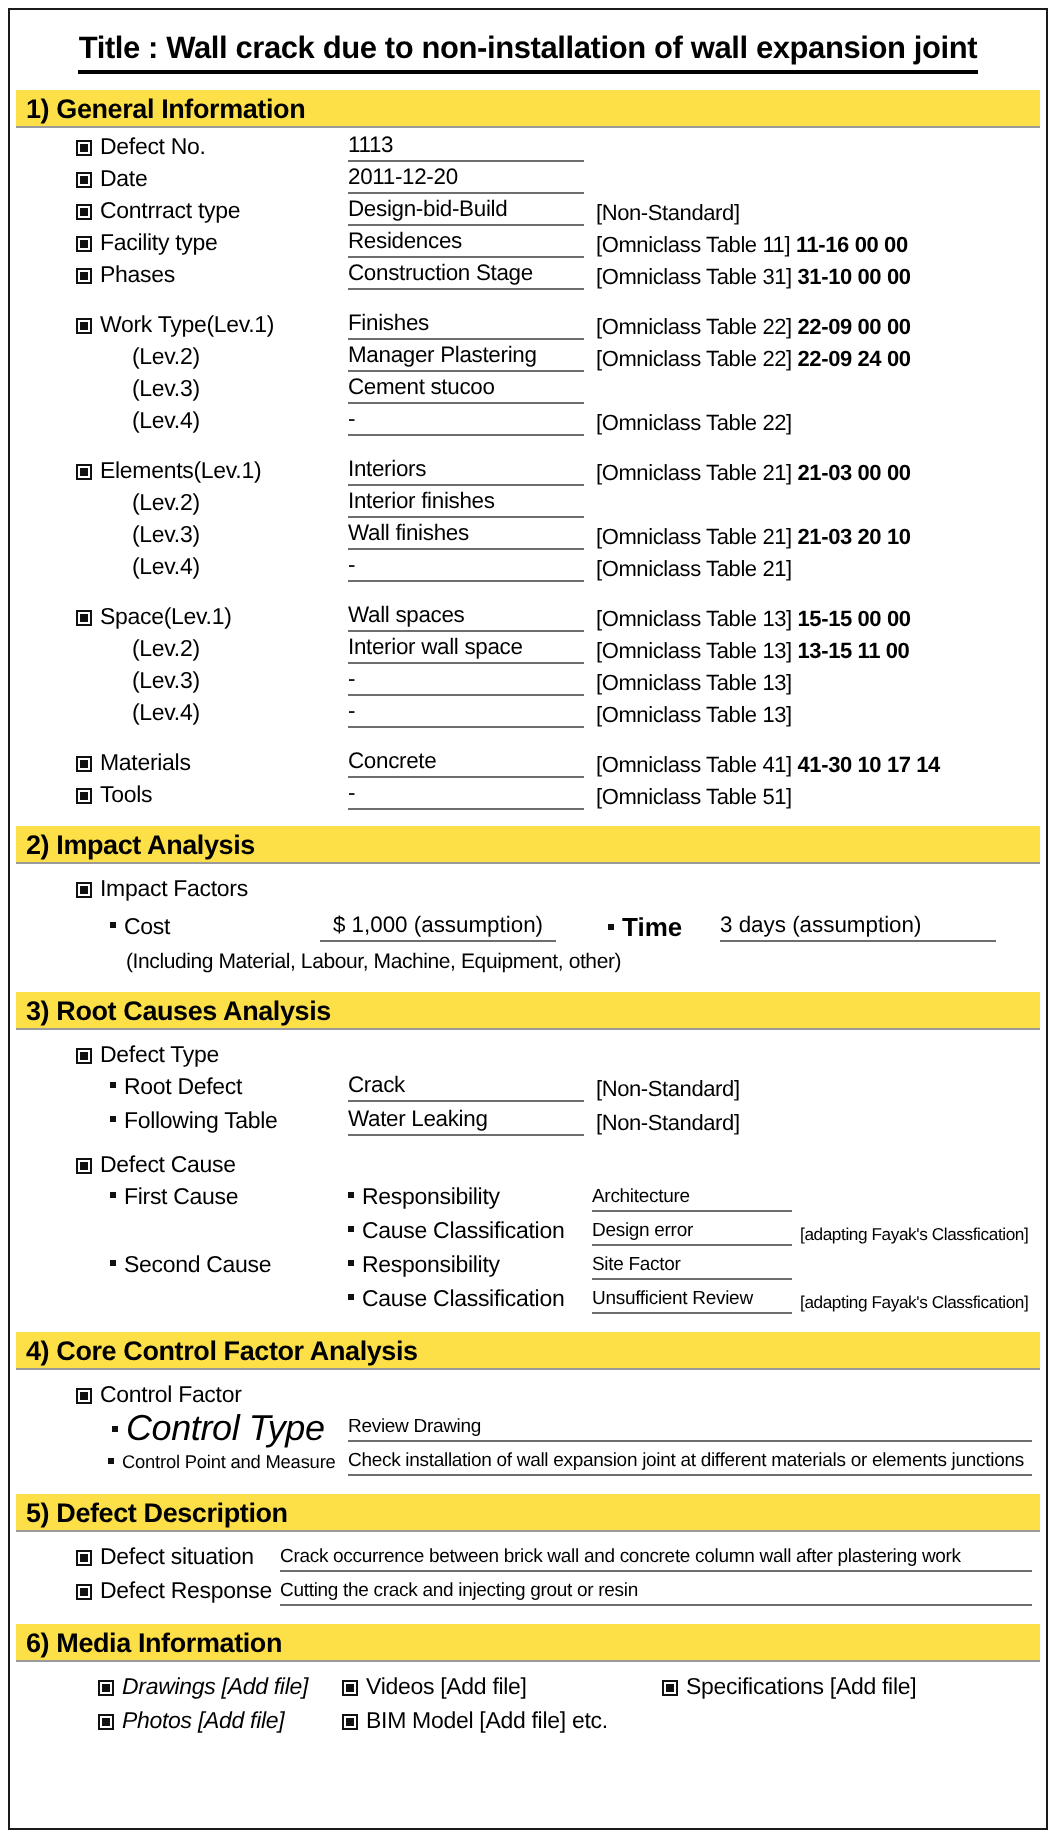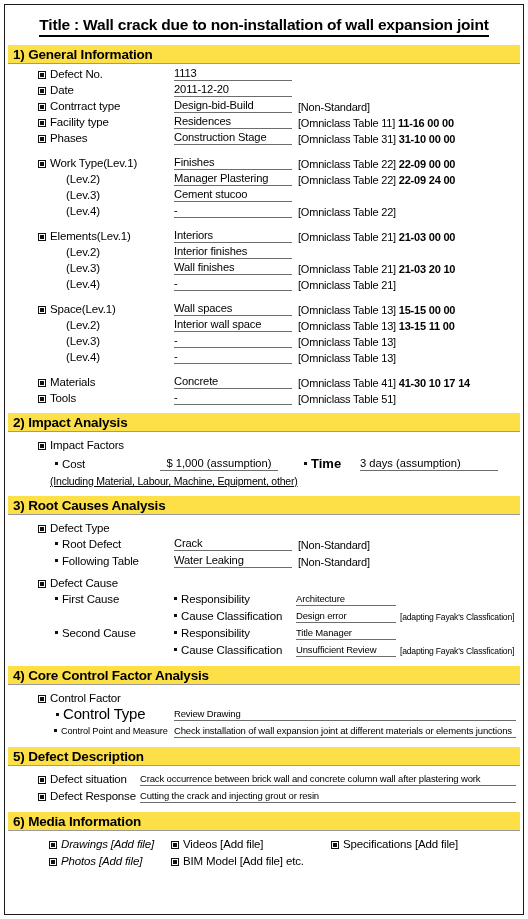--- a/index.html
+++ b/index.html
@@ -151,38 +151,38 @@
     height:15px;line-height:15px;font-size:11.2px;
     box-sizing:border-box;overflow:hidden;
   }
   .costval{
     position:absolute;left:152px;top:0;width:118px;
     border-bottom:1.2px solid #6d6d6d;
     height:15px;line-height:15px;font-size:11.2px;
     box-sizing:border-box;text-align:center;overflow:hidden;
   }
   .incl{
-    position:absolute;left:42px;top:0;
-    font-size:10.5px;line-height:16px;letter-spacing:-0.2px;text-decoration:underline;
+    position:absolute;left:55px;top:0;
+    font-size:10.5px;line-height:16px;letter-spacing:-0.2px;
   }
 
   .media-row{position:relative;height:17px;}
   .media-item{
     position:absolute;top:0;
     font-size:11.5px;line-height:17px;letter-spacing:-0.15px;
   }
   .m1{left:41px;font-style:italic;} .m2{left:163px;} .m3{left:323px;}
 
   .ctrl-lbl{
     position:absolute;left:46px;top:0;
     font-size:9.2px;line-height:16px;letter-spacing:-0.1px;
   }
   .ctrl-type{
     position:absolute;left:48px;top:0;
-    font-size:15px;line-height:16px;letter-spacing:-0.2px;
+    font-size:18px;line-height:16px;letter-spacing:-0.2px;font-style:italic;
   }
 </style>
 </head>
 <body>
 
 <div id="sheet">
   <div class="frame"></div>
   <div class="inner">
 
     <div class="title-wrap">
@@ -345,21 +345,21 @@
         <span class="val c-val2 small">Architecture</span>
       </div>
       <div class="row h17">
         <span class="lbl c-mid"><i class="dotbul"></i><span>Cause Classification</span></span>
         <span class="val c-val2 small">Design error</span>
         <span class="note c-note2 mini">[adapting Fayak's Classfication]</span>
       </div>
       <div class="row h17">
         <span class="lbl c-lbl2"><i class="dotbul"></i><span>Second Cause</span></span>
         <span class="lbl c-mid"><i class="dotbul"></i><span>Responsibility</span></span>
-        <span class="val c-val2 small">Title Manager</span>
+        <span class="val c-val2 small">Site Factor</span>
       </div>
       <div class="row h17">
         <span class="lbl c-mid"><i class="dotbul"></i><span>Cause Classification</span></span>
         <span class="val c-val2 small">Unsufficient Review</span>
         <span class="note c-note2 mini">[adapting Fayak's Classfication]</span>
       </div>
       <div class="gap xs"></div>
     </div>
 
     <div class="sec">4) Core Control Factor Analysis</div>

